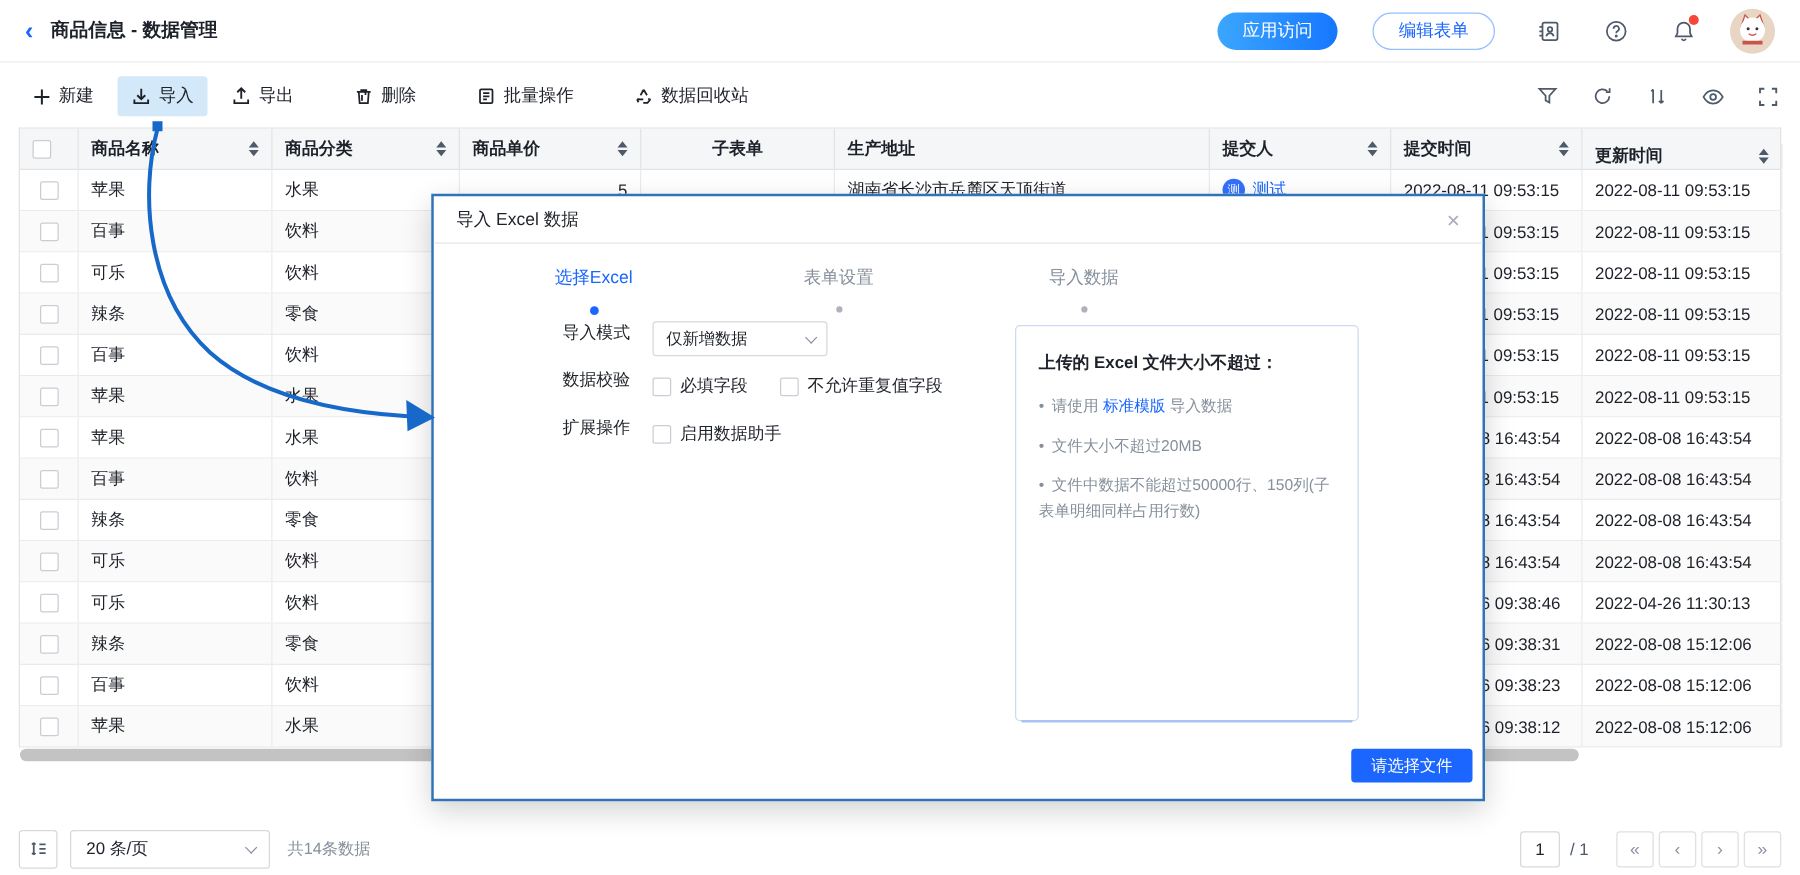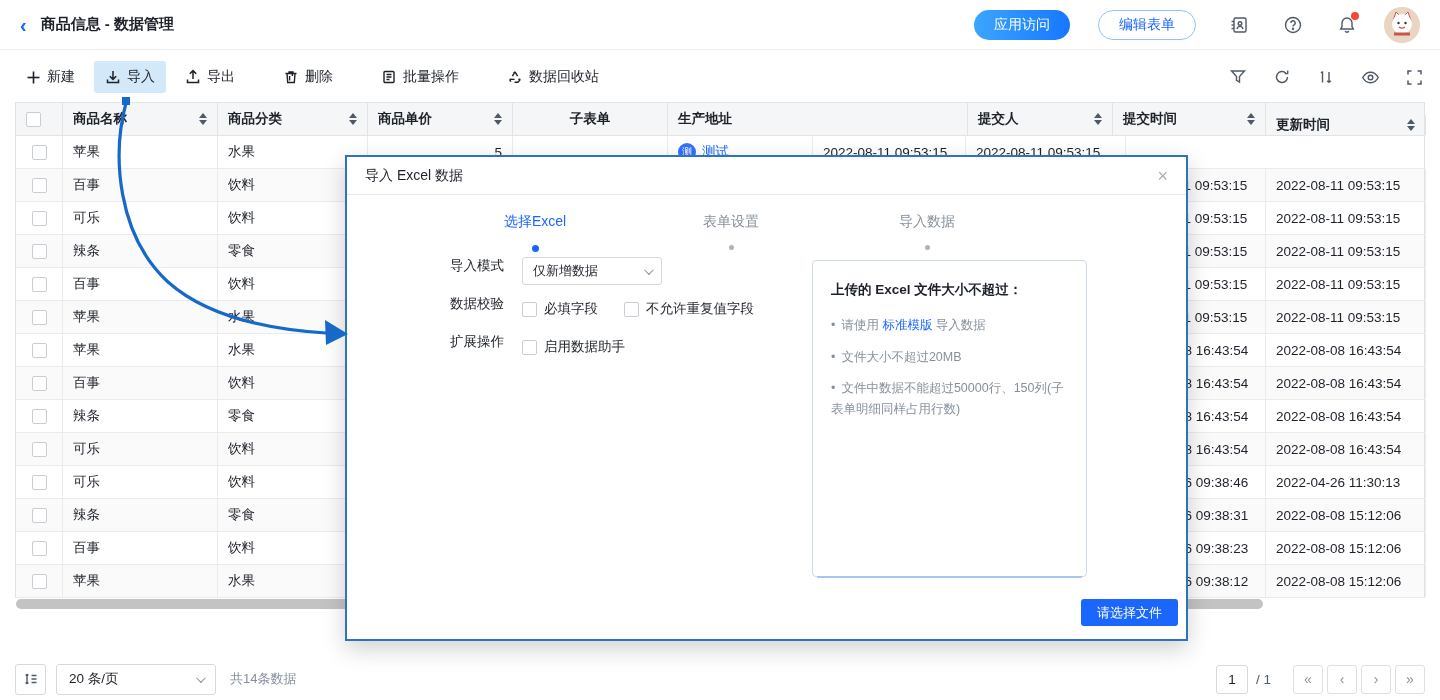--- a/index.html
+++ b/index.html
@@ -54,21 +54,21 @@
   .member-link { color:#1a66ff; cursor:pointer; }
   .hscroll { position:absolute; top:599px; left:16px; width:1408px; height:10px; }
   .hthumb { position:absolute; left:0; top:0; width:1247px; height:10px; background:#c3c3c3; border-radius:5px; cursor:pointer; }
 
   
   .modal { position:absolute; left:345px; top:155px; width:843px; height:486px; background:#fff;
            border:2px solid #2f74b8; box-shadow:0 8px 22px rgba(0,0,0,.18); z-index:40; }
   .modal-head { height:38px; display:flex; align-items:center; padding:0 18px; border-bottom:1px solid #e5e6eb; }
   .modal-title { font-size:14px; color:#1d2129; }
   .modal-close { margin-left:auto; font-size:18px; color:#a9aeb8; cursor:pointer; line-height:1; }
-  .steps { display:flex; padding-left:42px; margin-top:18px;margin-left:48px; }
+  .steps { display:flex; padding-left:30px; margin-top:18px; }
   .step { width:196px; text-align:center; }
   .step .s-label { font-size:14px; color:#86909c; }
   .step .s-dot { width:5px; height:5px; border-radius:50%; background:#adb2bc; margin:14px auto 0; }
   .step.active .s-label { color:#1a66ff; }
   .step.active .s-dot { width:7px; height:7px; background:#1a66ff; }
   .mform { position:absolute; left:103px; top:100px; }
   .mrow { display:flex; height:28px; margin-bottom:10px; }
   .mlabel { width:58px; font-size:13.5px; color:#1d2129; margin-right:14px; }
   .mselect { width:140px; height:28px; border:1px solid #d9d9d9; border-radius:3px; display:flex; align-items:center;
              padding:0 10px; font-size:13px; color:#1d2129; cursor:pointer; }
@@ -285,20 +285,21 @@
       </div>
     <div class="tbody" id="tbody">
         <div class="tr">
           <div class="td col-check">
             <input class="cbx" type="checkbox" style="">
           </div>
           <div class="td" style="width: 155px;">苹果</div>
           <div class="td" style="width: 150px;">水果</div>
           <div class="td right" style="width: 145px;">5</div>
           <div class="td" style="width: 155px;"></div>
+          <div class="td" style="width: 300px;">湖南省长沙市岳麓区天顶街道</div>
           <div class="td" style="width: 145px;">
             <span class="chip">测</span>
             <span class="member-link">测试</span>
           </div>
           <div class="td" style="width: 153px;">2022-08-11 09:53:15</div>
           <div class="td" style="width: 160px;">2022-08-11 09:53:15</div>
         </div>
         <div class="tr alt">
           <div class="td col-check">
             <input class="cbx" type="checkbox" style="">

